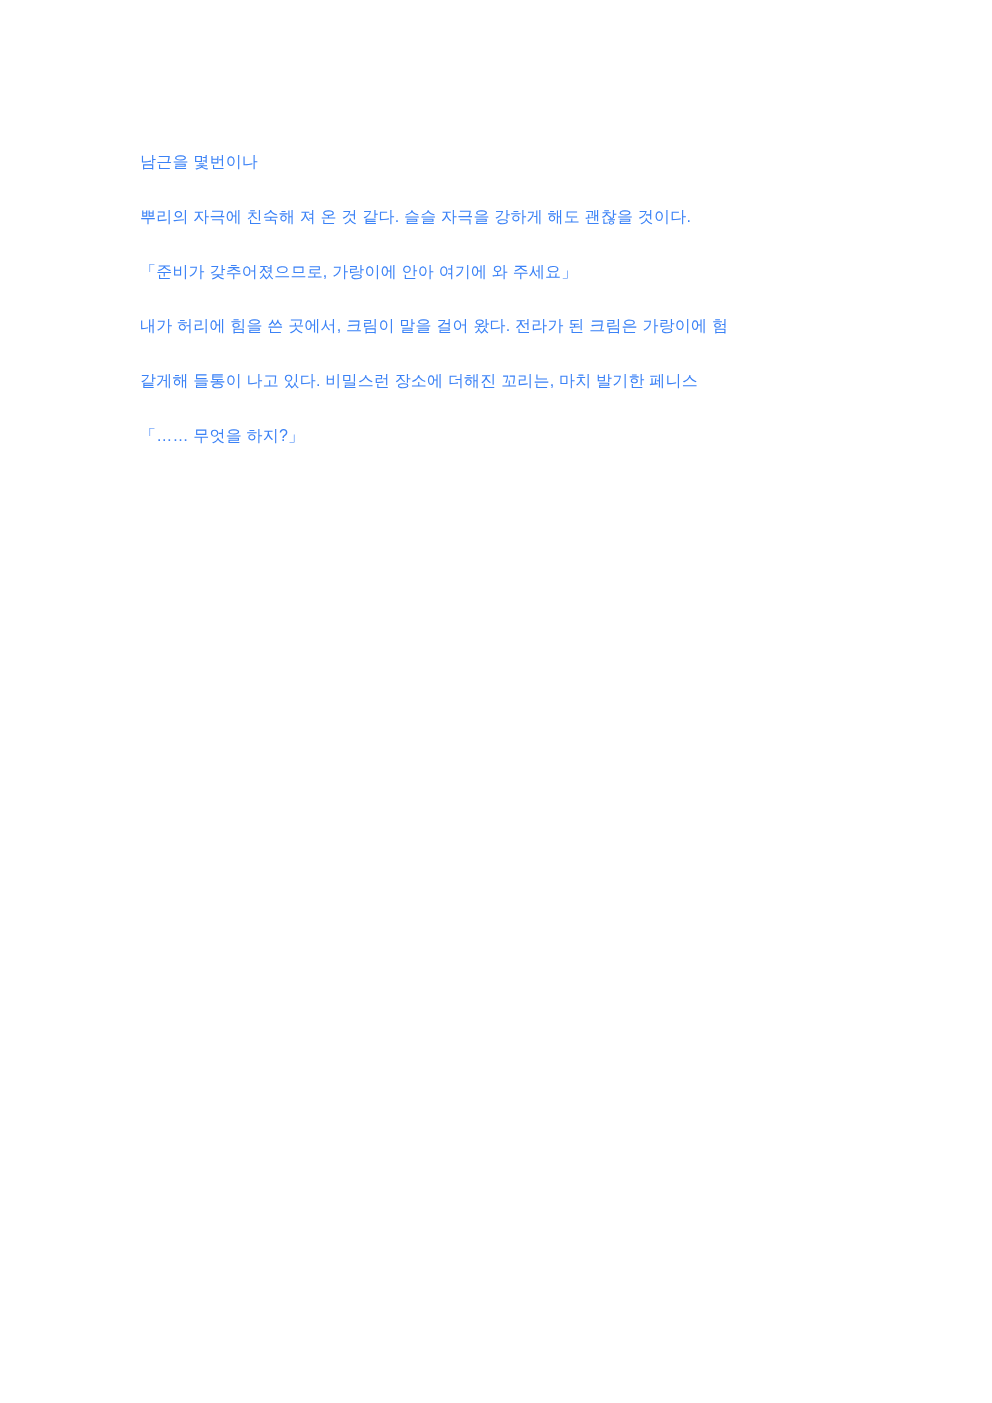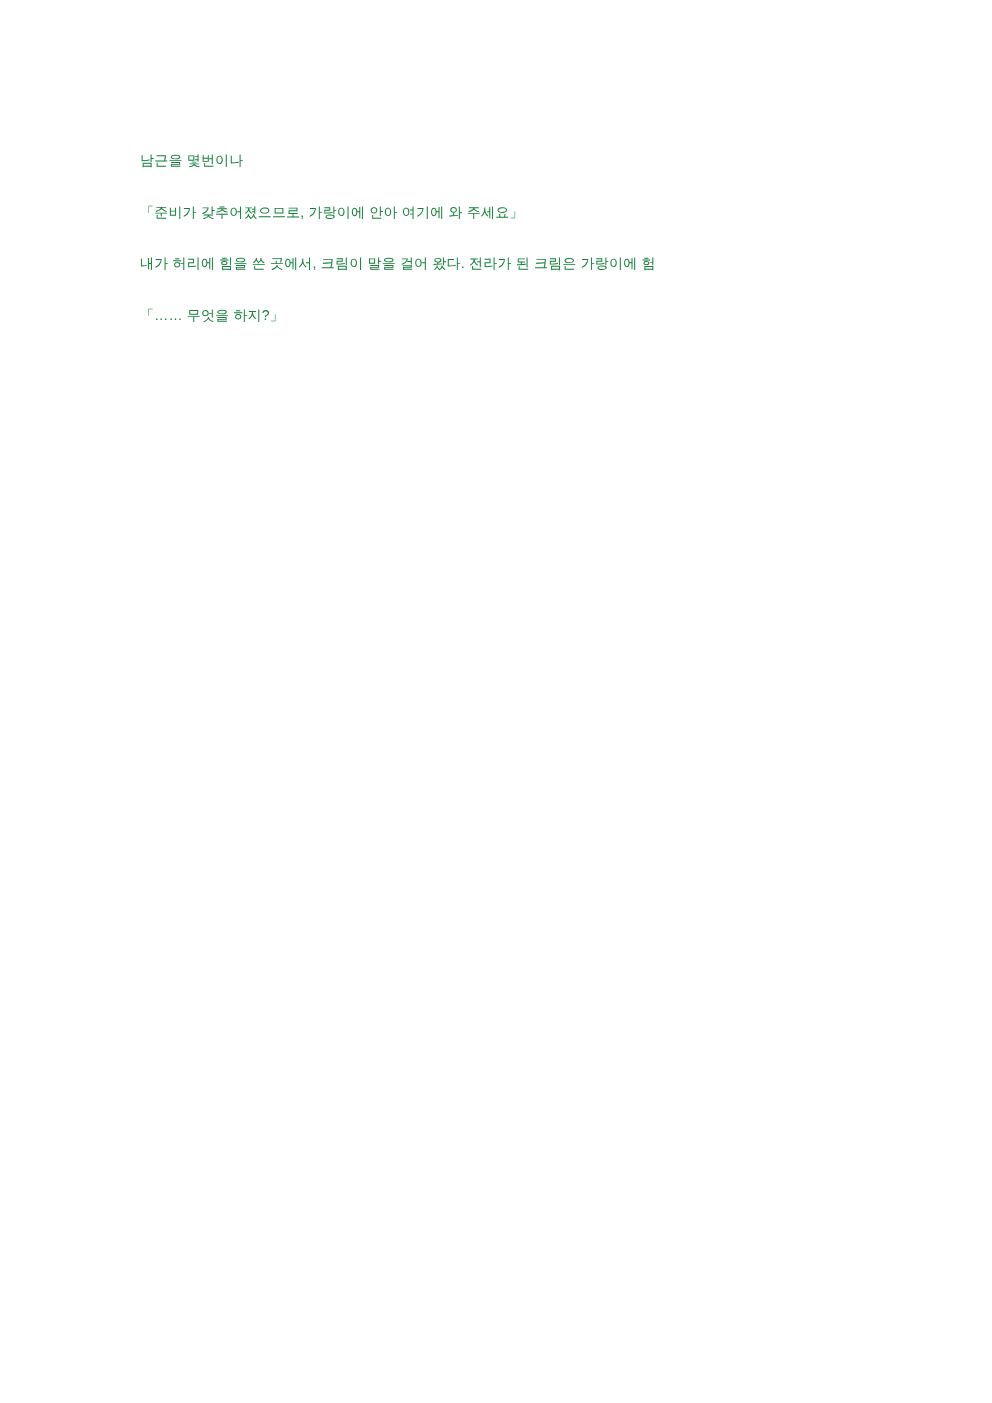--- a/index.html
+++ b/index.html
@@ -19,38 +19,40 @@
     box-sizing: border-box;
     width: 992px;
     height: 1403px;
     padding: 150px 140px 0 140px;
     background: #ffffff;
   }
   .doc-body {
     width: 712px;
   }
   .para {
-    font-size: 14px;
+    font-size: 16px;
     line-height: 1.55;
     letter-spacing: 0.2px;
-    color: #15803d;
+    color: #3b82f6;
     margin: 0 0 30px 0;
     text-align: justify;
     word-break: keep-all;
   }
   .para:last-child {
     margin-bottom: 0;
   }
   .para-short {
     text-align: left;
   }
 </style>
 </head>
 <body>
 
 <div class="page">
   <div class="doc-body">
     <p class="para para-short">남근을 몇번이나</p>
+    <p class="para para-short">뿌리의 자극에 친숙해 져 온 것 같다. 슬슬 자극을 강하게 해도 괜찮을 것이다.</p>
     <p class="para para-short">「준비가 갖추어졌으므로, 가랑이에 안아 여기에 와 주세요」</p>
     <p class="para para-short">내가 허리에 힘을 쓴 곳에서, 크림이 말을 걸어 왔다. 전라가 된 크림은 가랑이에 험</p>
+    <p class="para para-short">같게해 들통이 나고 있다. 비밀스런 장소에 더해진 꼬리는, 마치 발기한 페니스</p>
     <p class="para para-short">「…… 무엇을 하지?」</p>
   </div>
 </div>
 
 </body></html>

